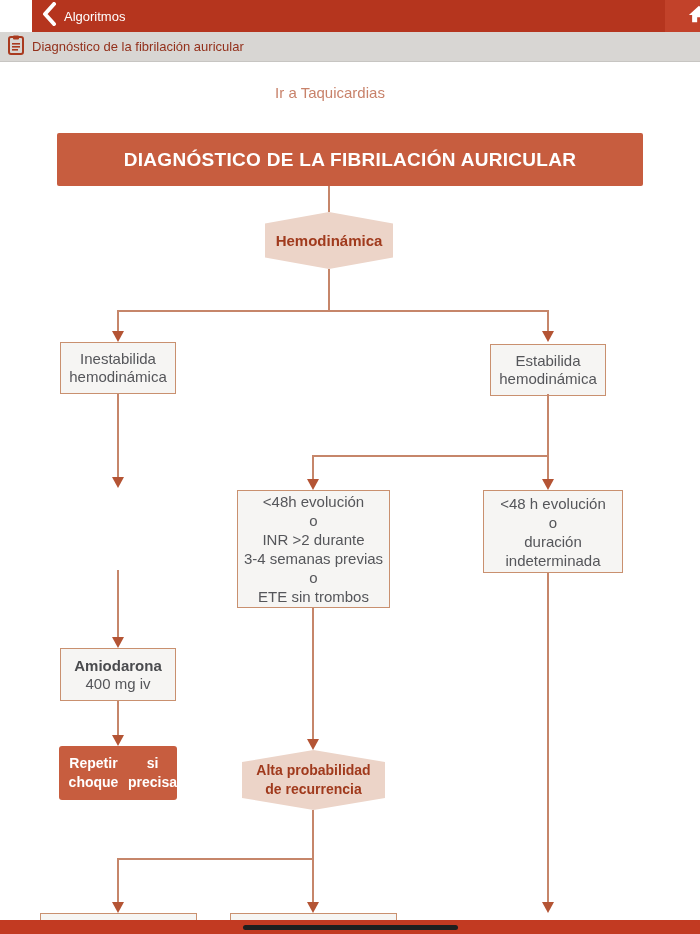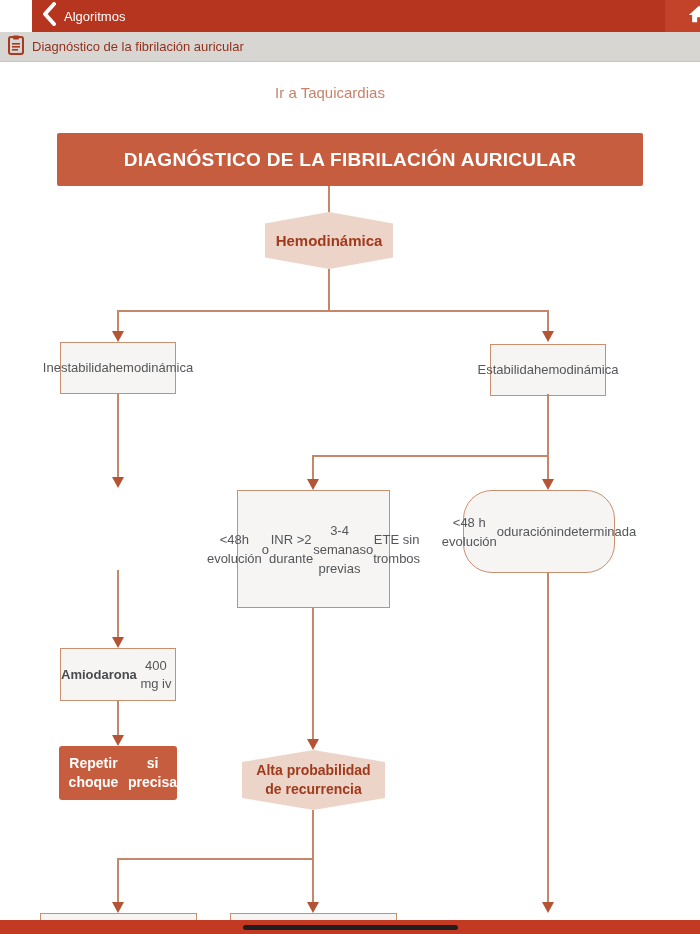--- a/index.html
+++ b/index.html
@@ -26,22 +26,22 @@
   
   .banner{position:absolute;left:57px;top:133px;width:586px;height:53px;background:#c75d3f;
           border-radius:2px;color:#fff;font-size:19px;font-weight:700;letter-spacing:.3px;
           display:flex;align-items:center;justify-content:center;text-align:center;}
   .hex{position:absolute;background:#ecd4c8;color:#a03a1d;font-weight:700;
        clip-path:polygon(50% 0%,100% 20%,100% 80%,50% 100%,0% 80%,0% 20%);
        display:flex;flex-direction:column;align-items:center;justify-content:center;text-align:center;}
   .hex1{left:265px;top:212px;width:128px;height:57px;font-size:15px;}
   .hex2{left:242px;top:750px;width:143px;height:60px;font-size:14px;line-height:19px;}
   .node{position:absolute;background:#f6f5f3;border:1.5px solid #c9906f;color:#55565a;
-        font-size:13px;line-height:18px;box-sizing:border-box;
-        display:flex;flex-direction:row;align-items:center;justify-content:center;text-align:center;}
+        font-size:15px;line-height:18px;box-sizing:border-box;
+        display:flex;flex-direction:column;align-items:center;justify-content:center;text-align:center;}
   .action{position:absolute;background:#c75d3f;border-radius:3px;color:#fff;font-weight:700;
           font-size:14px;line-height:19px;
           display:flex;flex-direction:row;align-items:center;justify-content:center;text-align:center;}
   .vline,.hline{position:absolute;background:#c6866a;}
   .vline{width:2px;}
   .hline{height:2px;}
   .arrow{position:absolute;width:0;height:0;border-left:6px solid transparent;
          border-right:6px solid transparent;border-top:11px solid #b45434;}
   .bold-line{font-weight:700;color:#4a4b4e;}
 
@@ -123,21 +123,21 @@
   <div class="arrow" style="left:542px;top:479px;"></div>
 
   <div class="node" style="left:237px;top:490px;width:153px;height:118px;line-height:19px;">
     <div>&lt;48h evolución</div>
     <div>o</div>
     <div>INR &gt;2 durante</div>
     <div>3-4 semanas previas</div>
     <div>o</div>
     <div>ETE sin trombos</div>
   </div>
-  <div class="node" style="left:463px;top:490px;width:152px;height:83px;line-height:19px;border-radius:29px;">
+  <div class="node" style="left:483px;top:490px;width:140px;height:83px;line-height:19px;">
     <div>&lt;48 h evolución</div>
     <div>o</div>
     <div>duración</div>
     <div>indeterminada</div>
   </div>
 
   <div class="vline" style="left:117px;top:570px;height:68px;"></div>
   <div class="arrow" style="left:112px;top:637px;"></div>
   <div class="node" style="left:60px;top:648px;width:116px;height:53px;">
     <div class="bold-line">Amiodarona</div>

